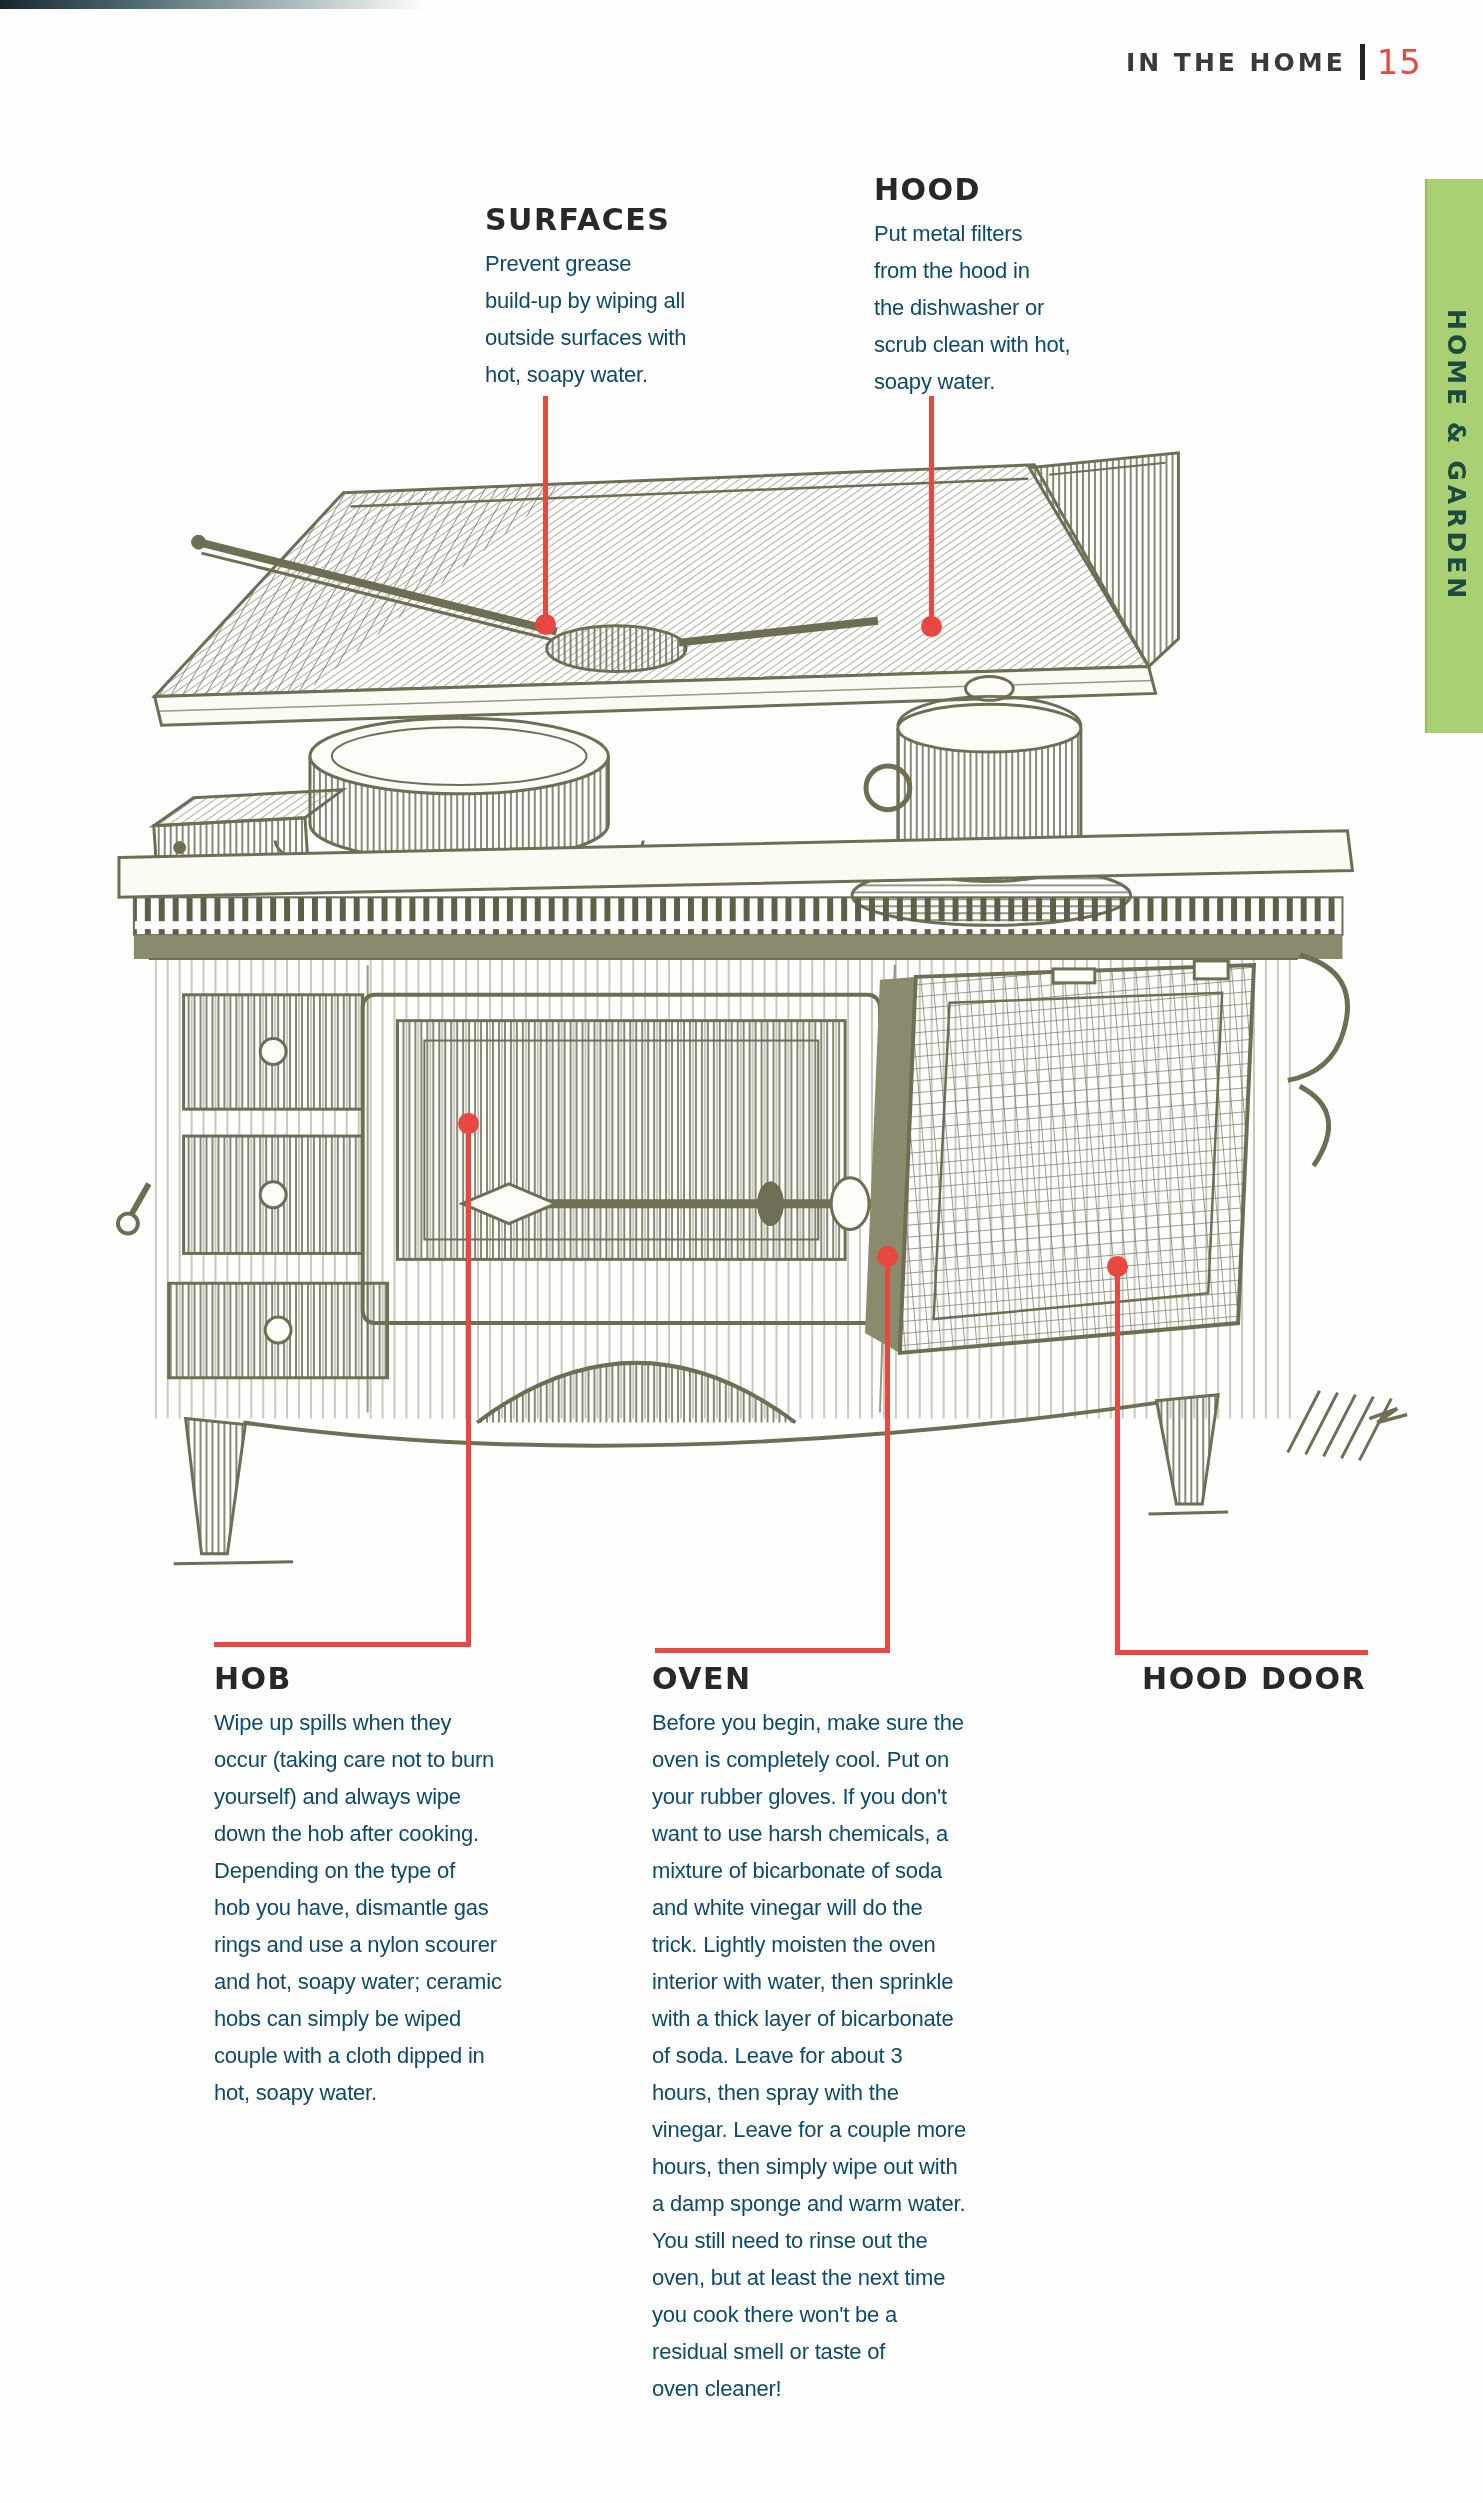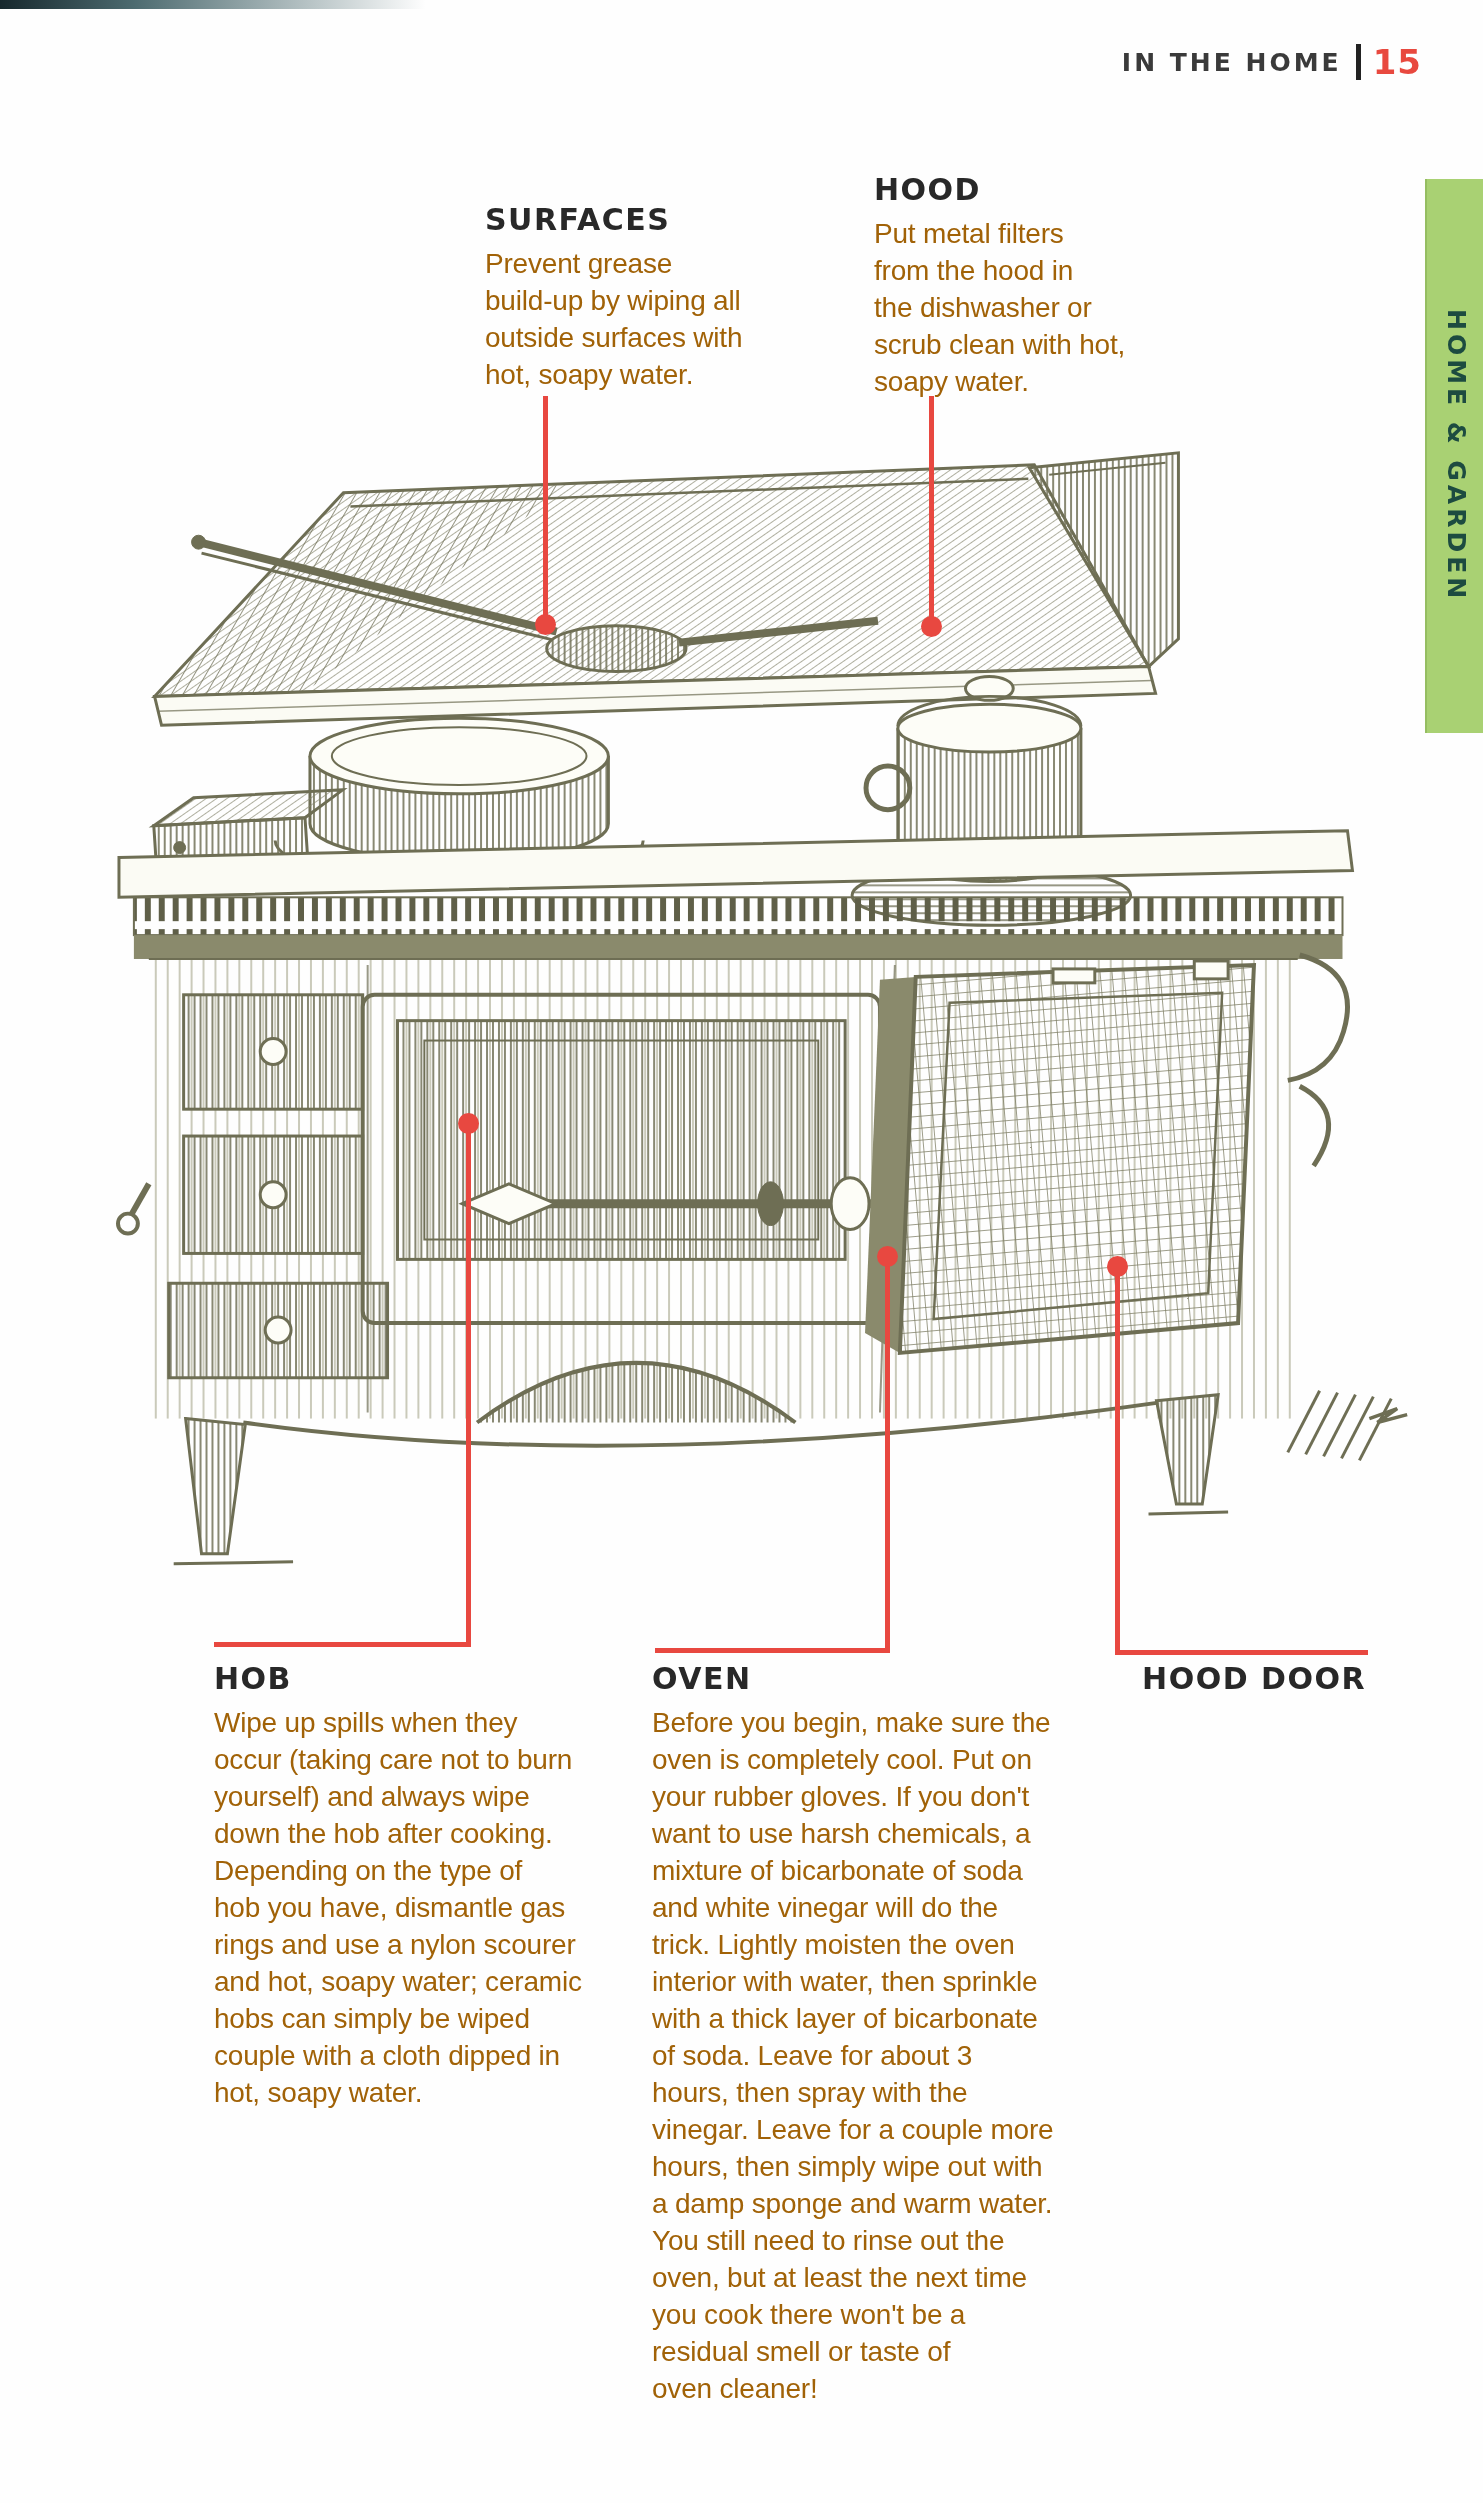--- a/index.html
+++ b/index.html
@@ -17,21 +17,21 @@
     position:absolute;top:42px;right:62px;display:flex;align-items:center;
   }
   .page-header .section{
     font-family:"DejaVu Sans",sans-serif;font-weight:700;font-size:25px;
     letter-spacing:3px;color:#3a3a3a;
   }
   .page-header .divider{
     width:5px;height:36px;background:#222;margin:0 12px 0 14px;
   }
   .page-header .pagenum{
-    font-family:"DejaVu Sans",sans-serif;font-weight:700;font-size:34px;
+    font-family:"DejaVu Sans",sans-serif;font-weight:400;font-size:34px;
     color:#e8493f;letter-spacing:1px;
   }
   
   .side-tab{
     position:absolute;left:1425px;top:179px;width:59px;height:554px;
     background:#a9d173;border-left:2px solid #95bd61;
     display:flex;align-items:center;justify-content:center;
   }
   .side-tab span{
     writing-mode:vertical-rl;
@@ -39,21 +39,21 @@
     letter-spacing:4px;color:#1d4b40;white-space:nowrap;
   }
   
   .callout{position:absolute;}
   .callout h2{
     margin:0 0 10px 0;
     font-family:"DejaVu Sans",sans-serif;font-weight:900;font-size:30px;
     letter-spacing:1.5px;color:#282828;line-height:1;
   }
   .callout .body{
-    font-size:28px;line-height:37px;color:#a16207;letter-spacing:-0.2px;
+    font-size:22px;line-height:37px;color:#0c4a6e;letter-spacing:-0.2px;
     white-space:pre-line;
   }
   .co-surfaces{left:485px;top:205px;width:328px;}
   .co-hood{left:866px;top:175px;width:328px;margin-left:8px;}
   .co-hob{left:214px;top:1664px;width:418px;}
   .co-oven{left:652px;top:1664px;width:438px;}
   .co-ovendoor{left:1038px;top:1664px;width:328px;text-align:right;}
   
   .leader{position:absolute;background:#e84840;z-index:5;}
   .leader.v{width:5px;}

